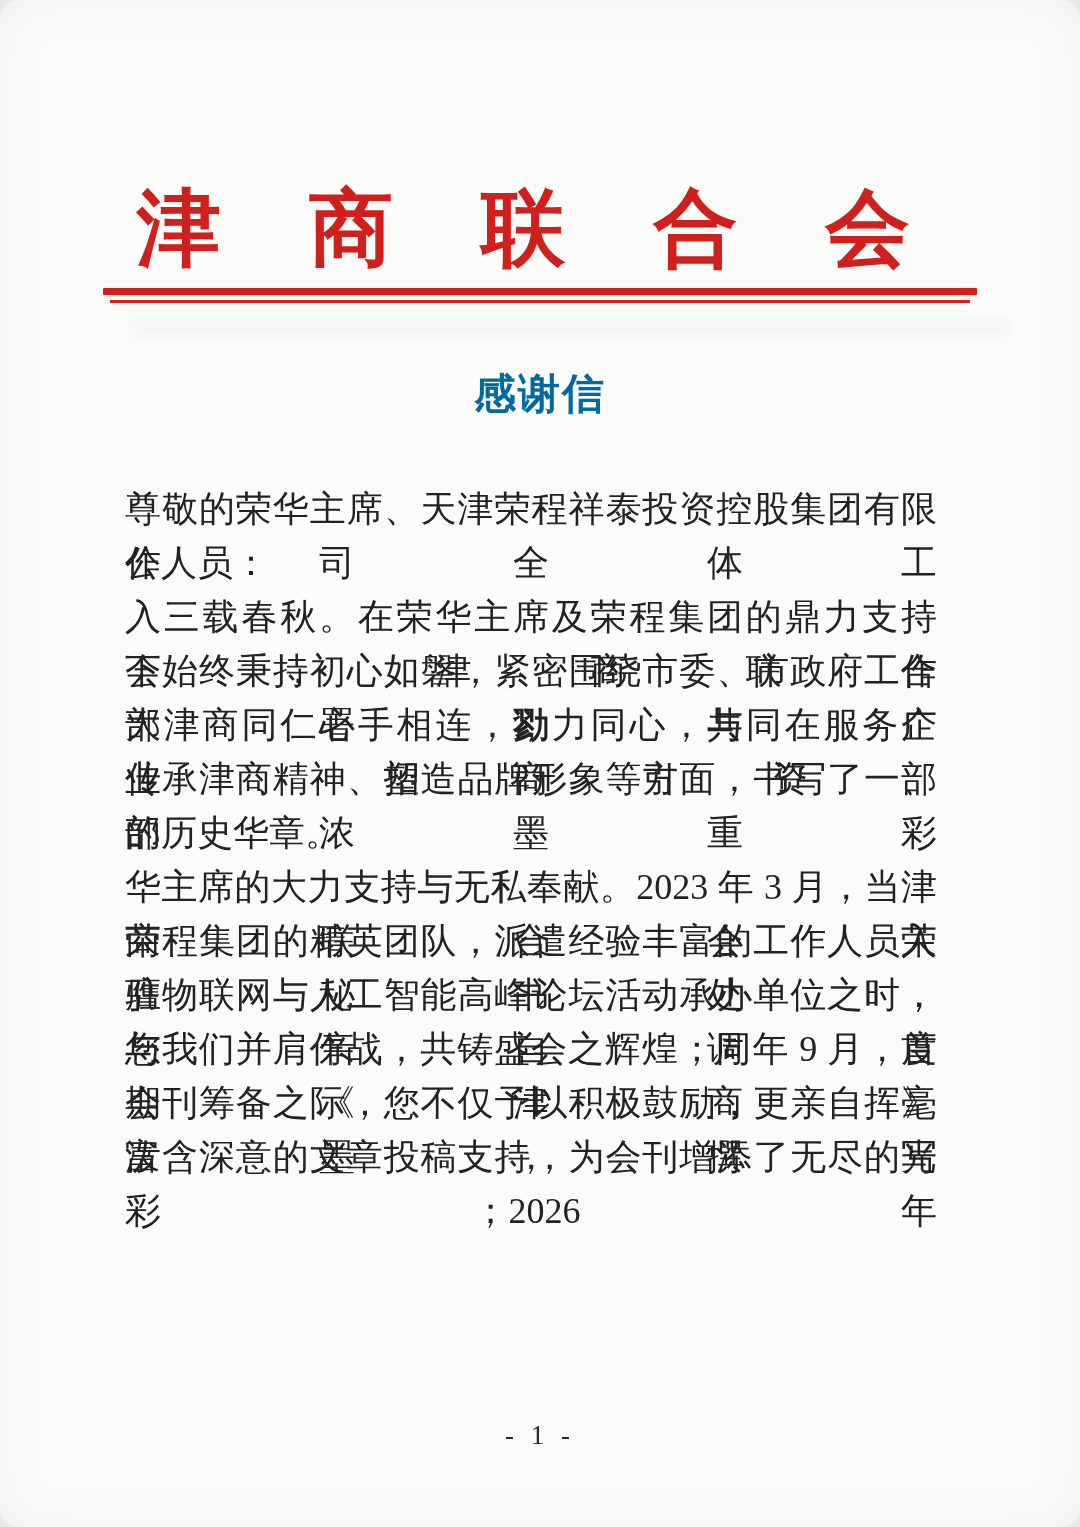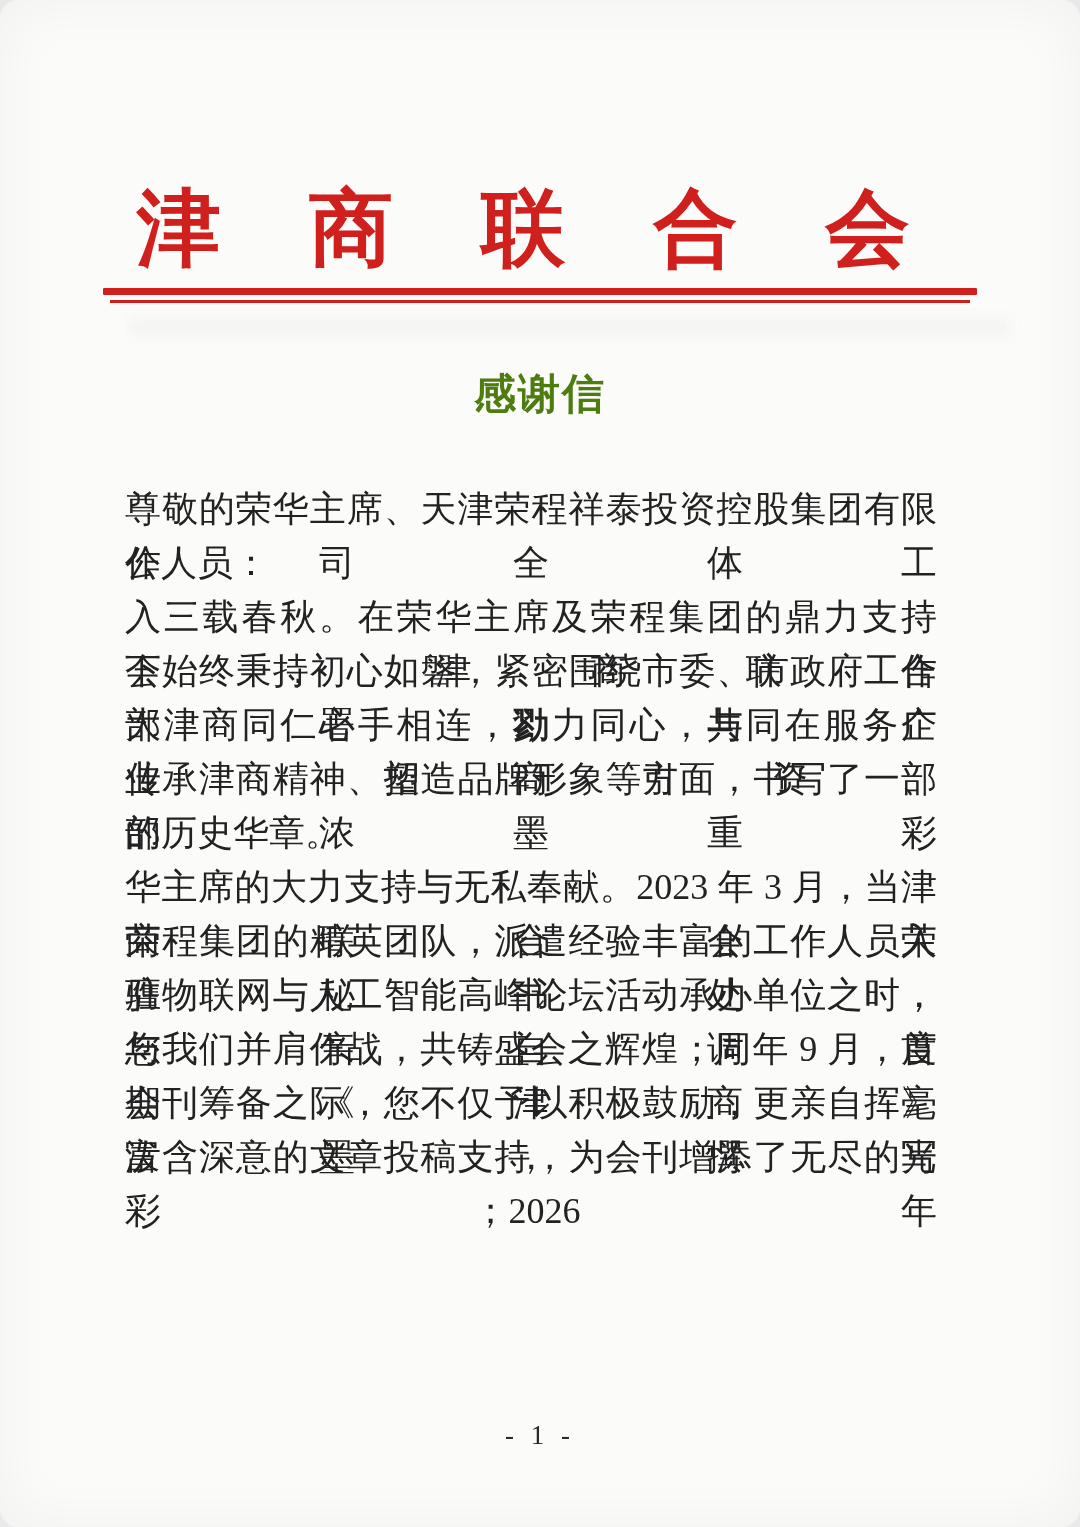--- a/index.html
+++ b/index.html
@@ -63,21 +63,21 @@
   .doc-title {
     position: absolute;
     top: 366px;
     left: 0;
     width: 100%;
     margin: 0;
     text-align: center;
     font-size: 42px;
     font-weight: 700;
     letter-spacing: 2px;
-    color: #4d7c0f;
+    color: #0369a1;
   }
   
   .letter-body {
     position: absolute;
     top: 482px;
     left: 125px;
     width: 812px;
     font-size: 36px;
     line-height: 54px;
     color: #222;

